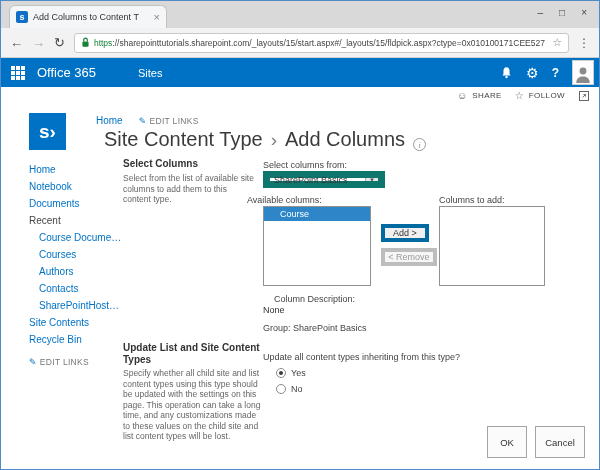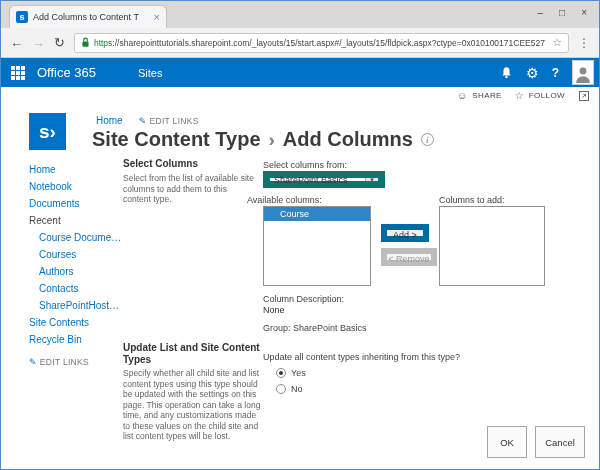--- a/index.html
+++ b/index.html
@@ -54,22 +54,22 @@
   
   .content { position:absolute; top:103px; left:0; right:0; bottom:0; background:#fff; font-size:9px; color:#444; }
 
   .logo { position:absolute; left:28px; top:9px; width:37px; height:37px; background:#0072c6; color:#fff;
           display:flex; align-items:center; justify-content:center; font-size:19px; font-weight:bold; }
   .crumb { position:absolute; left:95px; top:11px; display:flex; align-items:center; gap:16px; font-size:10px; }
   .crumb .home { color:#0072c6; text-decoration:none; }
   .editlinks { color:#777; font-size:8.5px; display:flex; gap:3px; align-items:center; letter-spacing:.3px; }
   .editlinks i, .sb-edit i { color:#0072c6; font-style:normal; font-size:9px; }
 
-  .title { position:absolute; left:91px; top:24px; font-size:20px; font-weight:bold; color:#3b3b3b;
-           display:flex; align-items:center; gap:8px; white-space:nowrap; }
+  .title { position:absolute; left:103px; top:24px; font-size:20px; font-weight:normal; color:#3b3b3b;
+           display:flex; align-items:flex-end; gap:8px; white-space:nowrap; }
   .title .sep { color:#808080; font-size:19px; }
   .info { width:13px; height:13px; min-width:13px; border:1px solid #999; border-radius:50%; color:#999;
           font-size:9px; display:flex; align-items:center; justify-content:center;
           font-family:"Liberation Serif", serif; font-style:italic; }
 
   
   .sidebar { position:absolute; left:28px; top:57px; width:94px; font-size:10px; }
   .sidebar .s { display:block; color:#0072c6; line-height:17px; text-decoration:none;
                 white-space:nowrap; overflow:hidden; text-overflow:ellipsis; }
   .sidebar .dark { color:#444; }
@@ -87,25 +87,25 @@
   .select { position:absolute; left:262px; top:67px; width:122px; height:17px; border:7px solid #0f766e;
             background:#fff; display:flex; align-items:center; font-size:9px; color:#333; padding-left:4px; }
   .sel-arrow { margin-left:auto; width:13px; align-self:stretch; background:#e6e6e6; border-left:1px solid #aaa;
                display:flex; align-items:center; justify-content:center; font-size:6px; color:#555; }
   .l-avail { left:246px; top:91px; }
   .listbox { position:absolute; border:1px solid #919191; background:#fff; }
   .lb1 { left:262px; top:102px; width:108px; height:80px; }
   .lb2 { left:438px; top:102px; width:106px; height:80px; }
   .opt { height:14px; font-size:9px; display:flex; align-items:center; padding-left:16px; }
   .opt.selected { background:#2e86c8; color:#fff; }
-  .btn { position:absolute; font-size:9px; background:#f0f0f0; border:6px solid #0369a1; color:#333; }
+  .btn { position:absolute; font-size:9px; background:#f0f0f0; border:4px solid #0369a1; color:#333; }
   .add { left:380px; top:120px; width:48px; height:18px; }
   .rem { left:380px; top:144px; width:56px; height:18px; color:#9a9a9a; border-color:#bdbdbd; background:#f6f6f6; }
   .l-toadd { left:438px; top:91px; }
-  .l-cdesc { left:262px; top:190px; }
+  .l-cdesc { left:273px; top:190px; }
   .l-cdval { left:262px; top:201px; color:#333; }
   .l-group { left:262px; top:219px; }
 
   .sec2-h { left:122px; top:238px; width:140px; }
   .sec2-d { left:122px; top:264px; width:138px; }
   .l-q { left:262px; top:248px; width:300px; }
   .radio-row { position:absolute; display:flex; align-items:center; gap:5px; font-size:9px; color:#444; }
   .r-yes { left:275px; top:264px; }
   .r-no { left:275px; top:280px; }
   .radio { width:10px; height:10px; min-width:10px; border:1px solid #8a8a8a; border-radius:50%; background:#fff; position:relative; }

